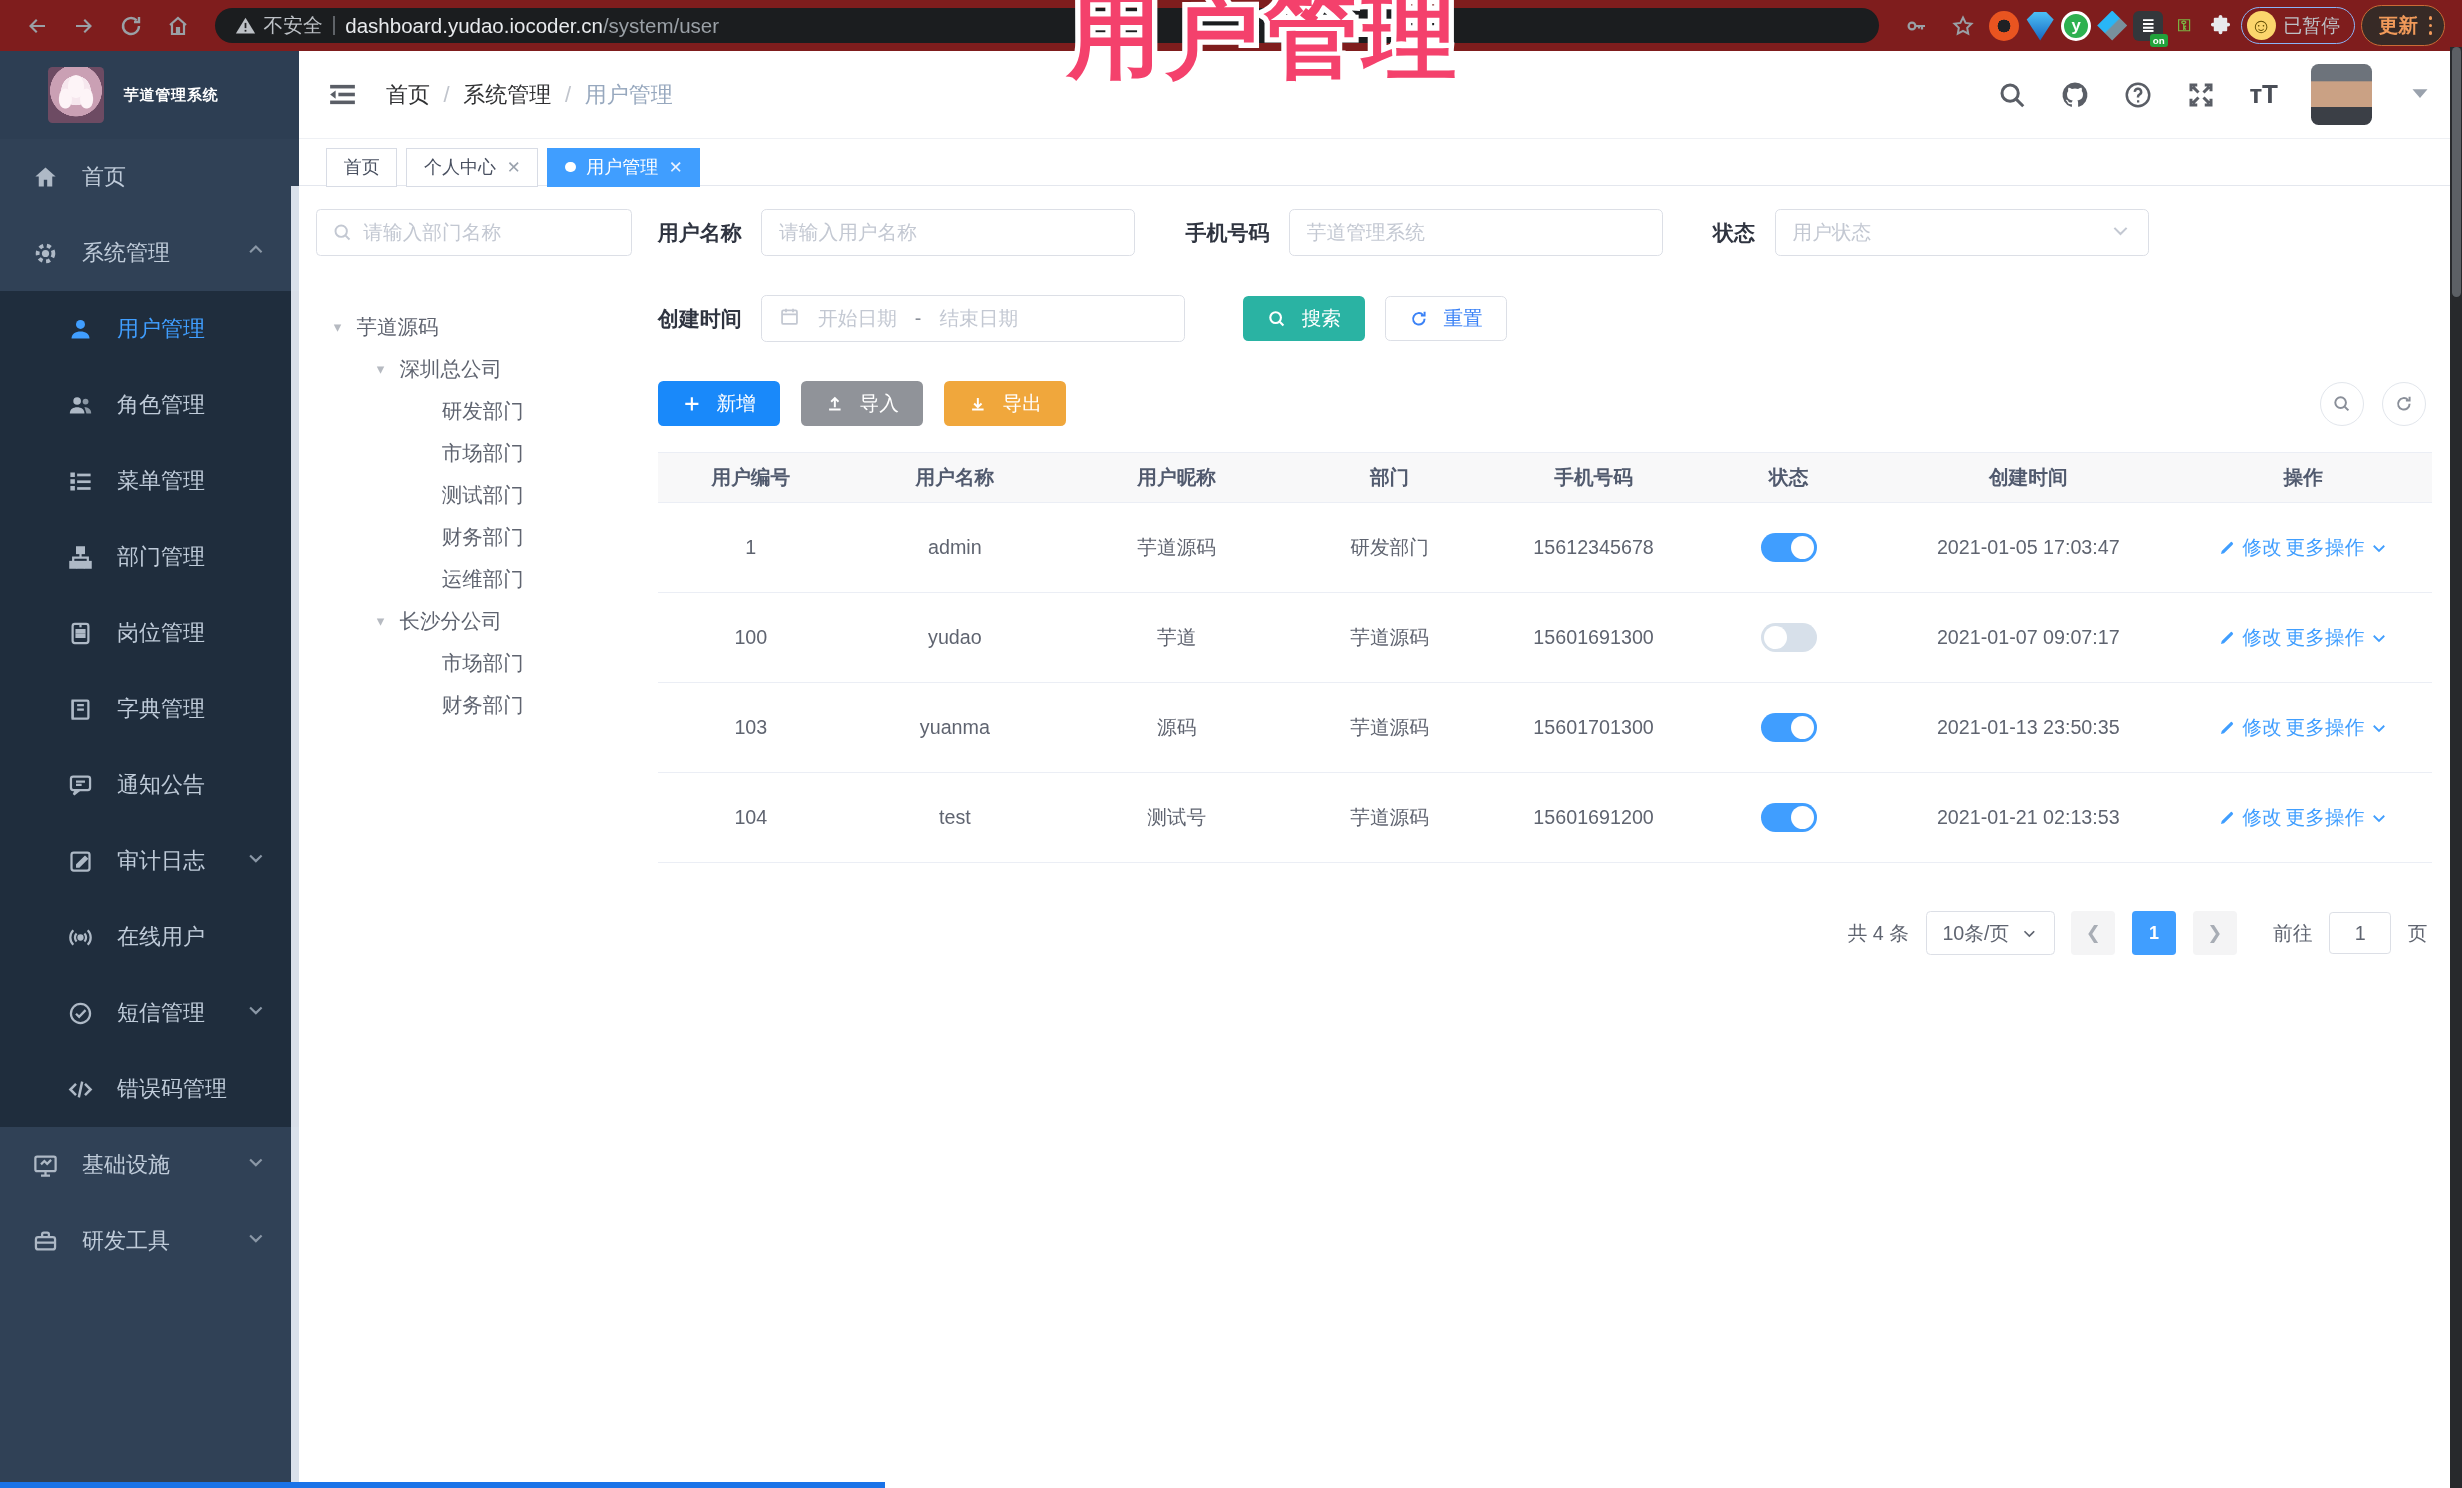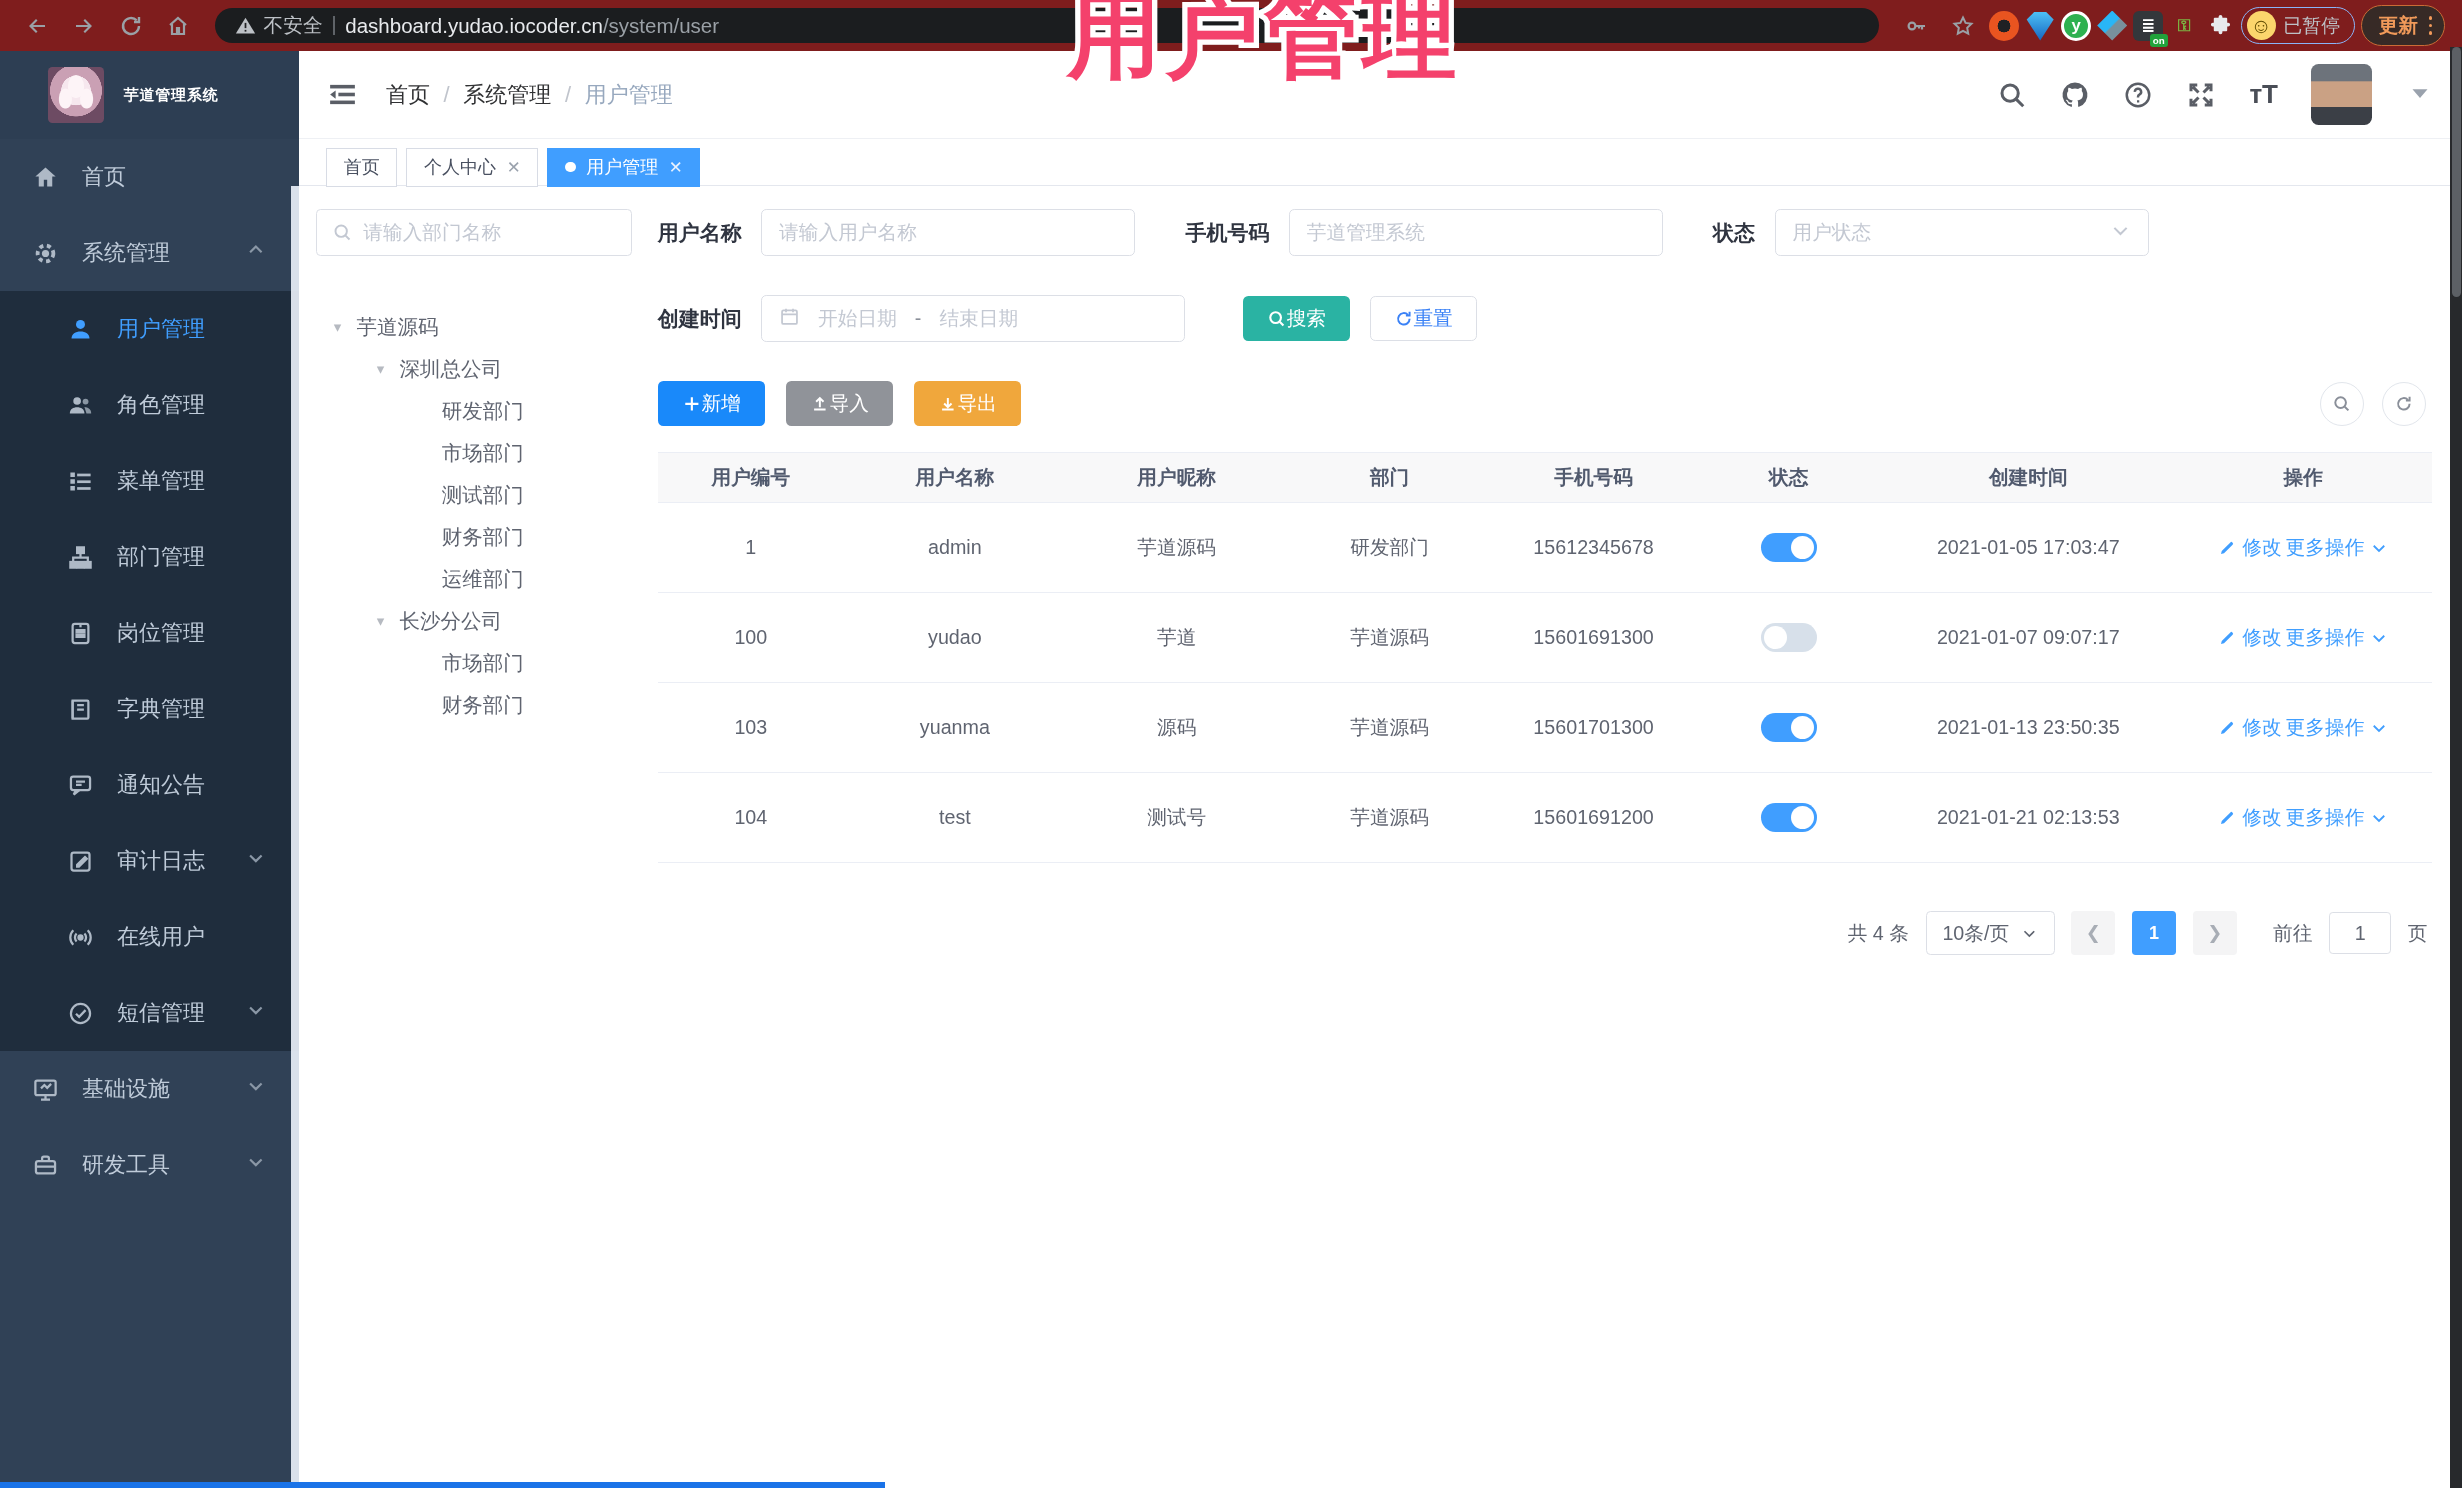--- a/index.html
+++ b/index.html
@@ -95,21 +95,21 @@
   .main-panel { flex:1; min-width:0; position:relative; }
   .f-row { display:flex; align-items:center; margin-bottom:39px; }
   .f-group { display:flex; align-items:center; margin-right:50px; }
   .f-label { font-size:21px; font-weight:700; color:#2f3440; margin-right:19.7px; white-space:nowrap;}
   .inp { width:374px; height:47px; border:0.8px solid #dcdfe6; border-radius:5.3px;
     display:flex; align-items:center; padding:0 16.7px; font-size:19.7px; color:#c3c8d2; background:#fff; gap:10.6px;}
   .inp.sel { justify-content:space-between; }
   .inp .cicon { color:#c3c8d2; } .inp .cicon svg{ width:21px; height:21px;}
   .date-range { width:424px; justify-content:flex-start; gap:18px; }
   .date-range .dsep { color:#8a8f99; }
-  .btn { height:45px; border-radius:5.3px; display:inline-flex; align-items:center; gap:0;
+  .btn { height:45px; border-radius:5.3px; display:inline-flex; align-items:center; gap:15px;
     padding:0 23px; font-size:19.7px; cursor:pointer; border:0.8px solid transparent; white-space:nowrap;}
   .btn svg { width:19.7px; height:19.7px; }
   .btn.search { background:#2ab3a3; color:#fff; margin-left:7.6px; }
   .btn.reset { background:#fff; color:#3b82f6; border-color:#dcdfe6; margin-left:19.7px; }
   .btn.add { background:#1989fa; color:#fff; }
   .btn.import { background:#909399; color:#fff; margin-left:21px; }
   .btn.export { background:#f0a73c; color:#fff; margin-left:21px; }
   .tool-row { display:flex; align-items:center; margin-bottom:26px; }
   .mini-circles { margin-left:auto; display:flex; gap:18px; margin-right:6px;}
   .mini { width:44px; height:44px; border-radius:50%; border:0.8px solid #e2e6ec; color:#8a8f99;
@@ -360,20 +360,28 @@
         <span class="mi">
             <svg viewBox="0 0 24 24" fill="none" stroke="currentColor" stroke-width="2">
               <circle cx="12" cy="12" r="8.5"></circle>
               <path d="M8 12.2l2.8 2.8L16.5 9"></path>
             </svg>
           </span>
         <span>短信管理</span>
         <span class="chev"><svg viewBox="0 0 24 24" fill="none" stroke="currentColor" stroke-width="2.6">
               <path d="M5 9l7 7 7-7"></path>
             </svg></span>
+      </div>
+      <div class="m-item sub">
+        <span class="mi">
+            <svg viewBox="0 0 24 24" fill="none" stroke="currentColor" stroke-width="2.2">
+              <path d="M8 7l-5 5 5 5M16 7l5 5-5 5M13.5 5l-3 14"></path>
+            </svg>
+          </span>
+        <span>错误码管理</span>
       </div>
       <div class="m-item">
         <span class="mi">
             <svg viewBox="0 0 24 24" fill="none" stroke="currentColor" stroke-width="2">
               <rect x="3" y="4" width="18" height="13" rx="1.5"></rect>
               <path d="M8 21h8M12 17v4M8 11l3-3 2.5 2.5L17 7"></path>
             </svg>
           </span>
         <span>基础设施</span>
         <span class="chev"><svg viewBox="0 0 24 24" fill="none" stroke="currentColor" stroke-width="2.6">

